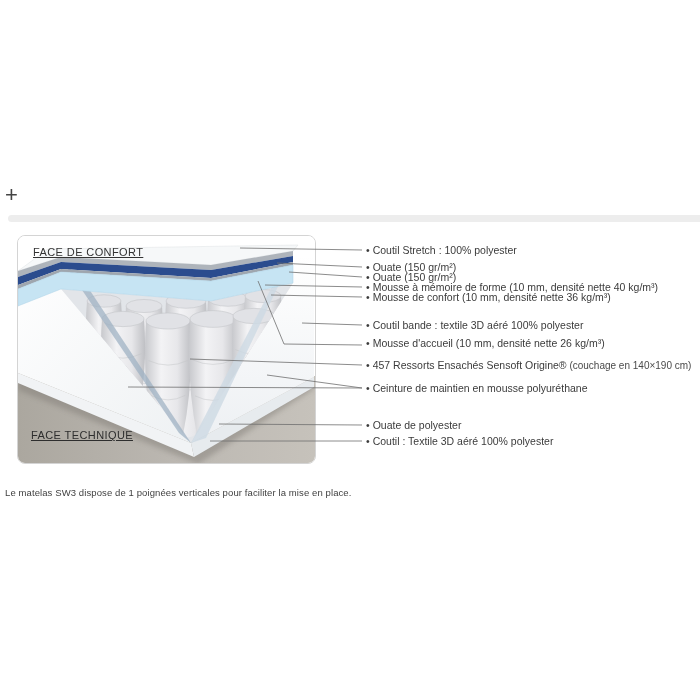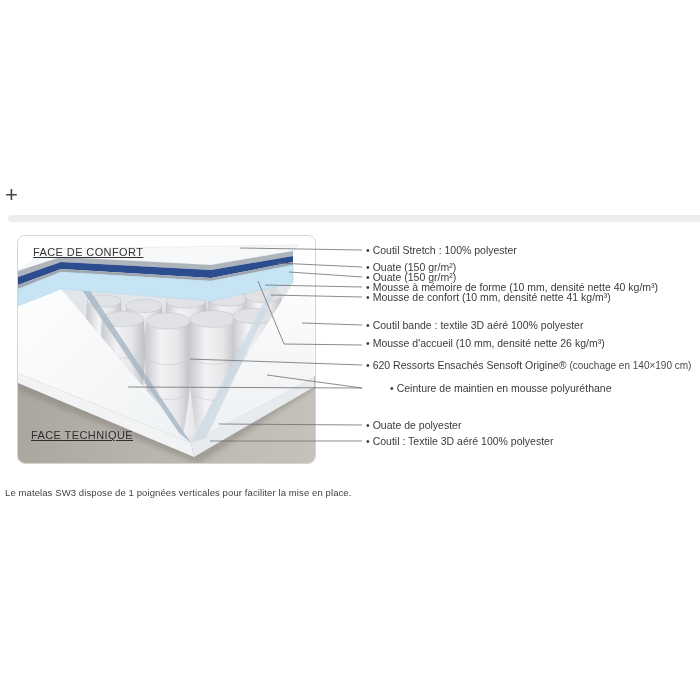--- a/index.html
+++ b/index.html
@@ -148,22 +148,22 @@
     <polyline points="267,375 362,388" fill="none" stroke="#6e6e6e" stroke-width="0.8"></polyline>
     <polyline points="219,424 362,425" fill="none" stroke="#6e6e6e" stroke-width="0.8"></polyline>
     <polyline points="210,441 362,441" fill="none" stroke="#6e6e6e" stroke-width="0.8"></polyline>
   </svg>
 
 <div id="callouts">
     <div class="callout" style="top: 244px;"><span class="bullet">•</span><span>Coutil Stretch : 100% polyester</span></div>
     <div class="callout" style="top: 261px;"><span class="bullet">•</span><span>Ouate (150 gr/m²)</span></div>
     <div class="callout" style="top: 271px;"><span class="bullet">•</span><span>Ouate (150 gr/m²)</span></div>
     <div class="callout" style="top: 281px;"><span class="bullet">•</span><span>Mousse à mémoire de forme (10 mm, densité nette 40 kg/m³)</span></div>
-    <div class="callout" style="top: 291px;"><span class="bullet">•</span><span>Mousse de confort (10 mm, densité nette 41 kg/m³)</span></div>
+    <div class="callout" style="top: 291px;"><span class="bullet">•</span><span>Mousse de confort (10 mm, densité nette 36 kg/m³)</span></div>
     <div class="callout" style="top: 319px;"><span class="bullet">•</span><span>Coutil bande : textile 3D aéré 100% polyester</span></div>
     <div class="callout" style="top: 337px;"><span class="bullet">•</span><span>Mousse d'accueil (10 mm, densité nette 26 kg/m³)</span></div>
-    <div class="callout" style="top: 359px;"><span class="bullet">•</span><span>620 Ressorts Ensachés Sensoft Origine®</span><span class="small"> (couchage en 140×190 cm)</span></div>
-    <div class="callout" style="top: 382px; margin-left: 24px;"><span class="bullet">•</span><span>Ceinture de maintien en mousse polyuréthane</span></div>
+    <div class="callout" style="top: 359px;"><span class="bullet">•</span><span>457 Ressorts Ensachés Sensoft Origine®</span><span class="small"> (couchage en 140×190 cm)</span></div>
+    <div class="callout" style="top: 382px;"><span class="bullet">•</span><span>Ceinture de maintien en mousse polyuréthane</span></div>
     <div class="callout" style="top: 419px;"><span class="bullet">•</span><span>Ouate de polyester</span></div>
     <div class="callout" style="top: 435px;"><span class="bullet">•</span><span>Coutil : Textile 3D aéré 100% polyester</span></div>
   </div>
 
 <div class="caption">Le matelas SW3 dispose de 1 poignées verticales pour faciliter la mise en place.</div>
 
 </body></html>

